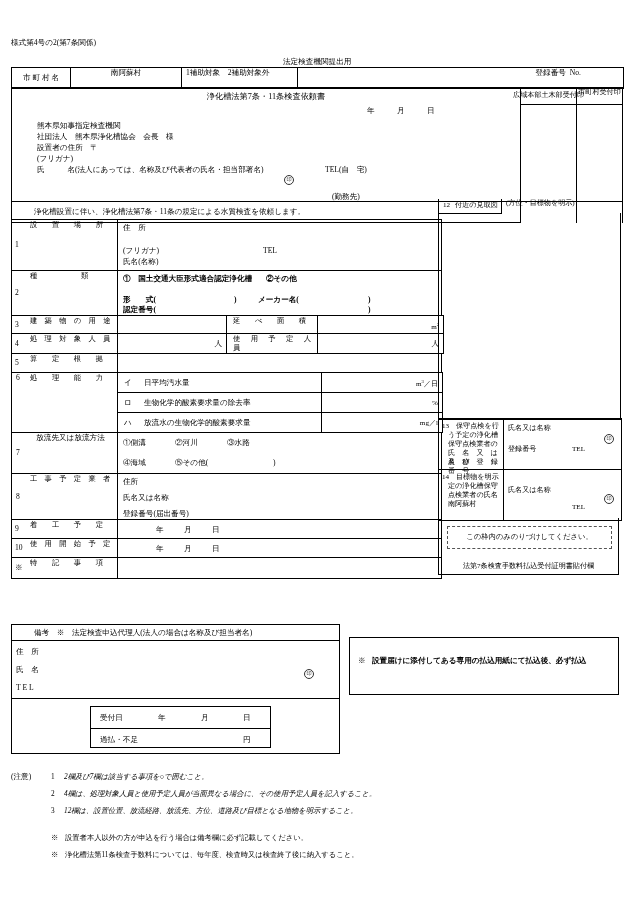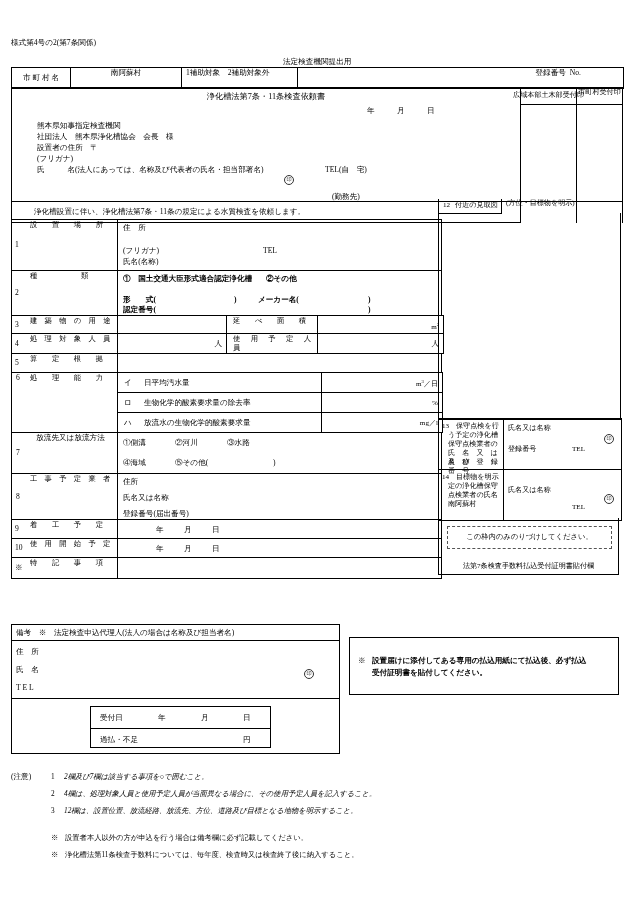--- a/index.html
+++ b/index.html
@@ -490,28 +490,27 @@
   </div>
   <div class="abs t7 ctr" style="left:438px; top:562px; width:181px;">法第7条検査手数料払込受付証明書貼付欄</div>
 
   <div class="abs" style="left:438px; top:518px; width:181px; height:57px; border-left:0.8px solid #000; border-right:0.8px solid #000; border-bottom:0.8px solid #000;"></div>
 
   <div class="abs thickbox" style="left:349px; top:637px; width:270px; height:58px;">
     <div style="display:flex; padding:18px 8px 0 8px;">
       <div class="t75" style="width:14px; flex:0 0 14px;">※</div>
       <div style="flex:1 1 auto;font-weight:bold;">
         <div class="t75">設置届けに添付してある専用の払込用紙にて払込後、必ず払込</div>
-        <div class="t75" style="margin-top:2px;">受付証明書を貼付してください。</div>
       </div>
     </div>
   </div>
 
   <div class="abs thickbox" style="left:11px; top:624px; width:329px; height:75px;">
     <div style="height:15px; border-bottom:0.8px solid #000; position:relative;">
-      <div class="abs t75" style="left:4px; top:3px;">備考　※　法定検査申込代理人(法人の場合は名称及び担当者名)</div>
+      <div class="abs t75" style="left:22px; top:3px;">備考　※　法定検査申込代理人(法人の場合は名称及び担当者名)</div>
     </div>
     <div style="position:relative; height:58px;">
       <div class="abs t75" style="left:4px; top:6px;">住　所</div>
       <div class="abs t75" style="left:4px; top:24px;">氏　名</div>
       <div class="abs" style="left:292px; top:23px;">
         <span class="seal">印</span>
       </div>
       <div class="abs t75" style="left:4px; top:42px;">T  E  L</div>
     </div>
   </div>

